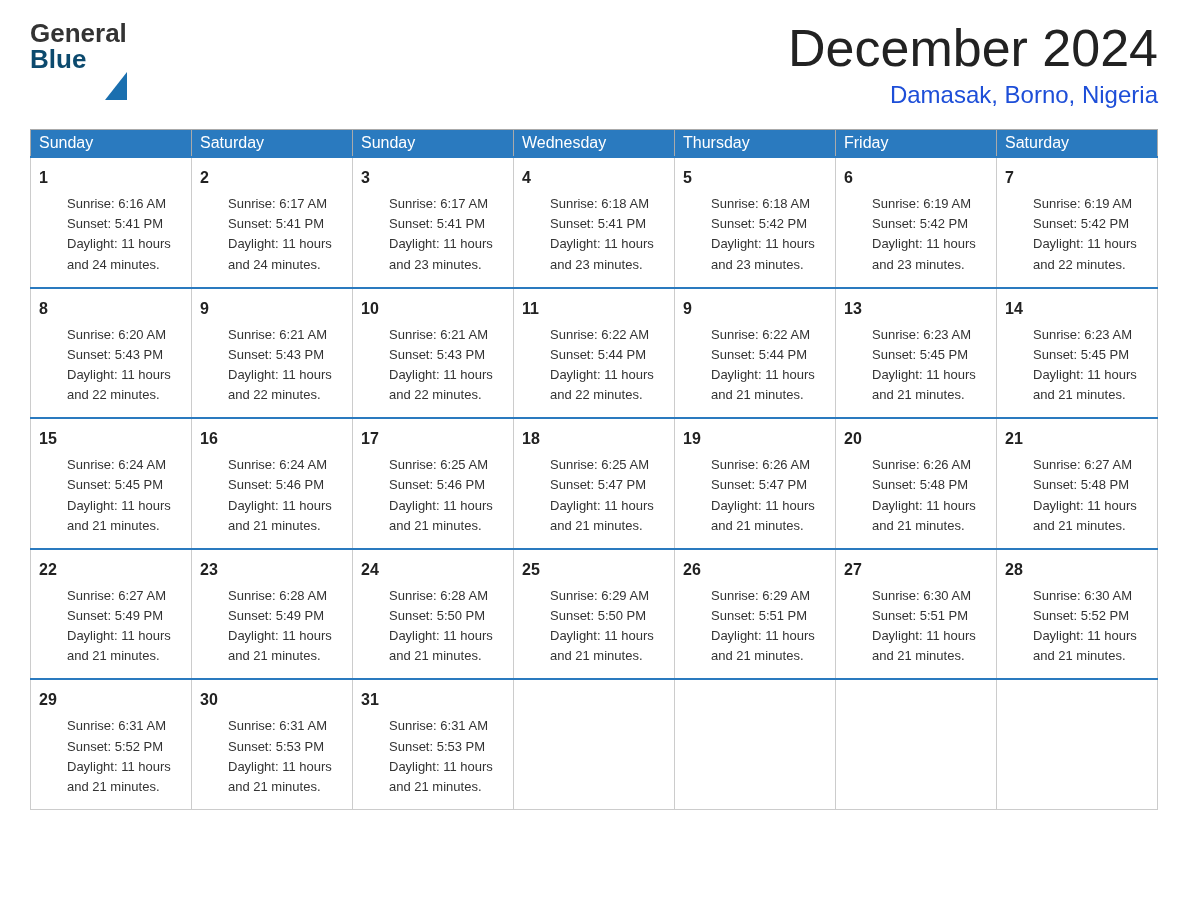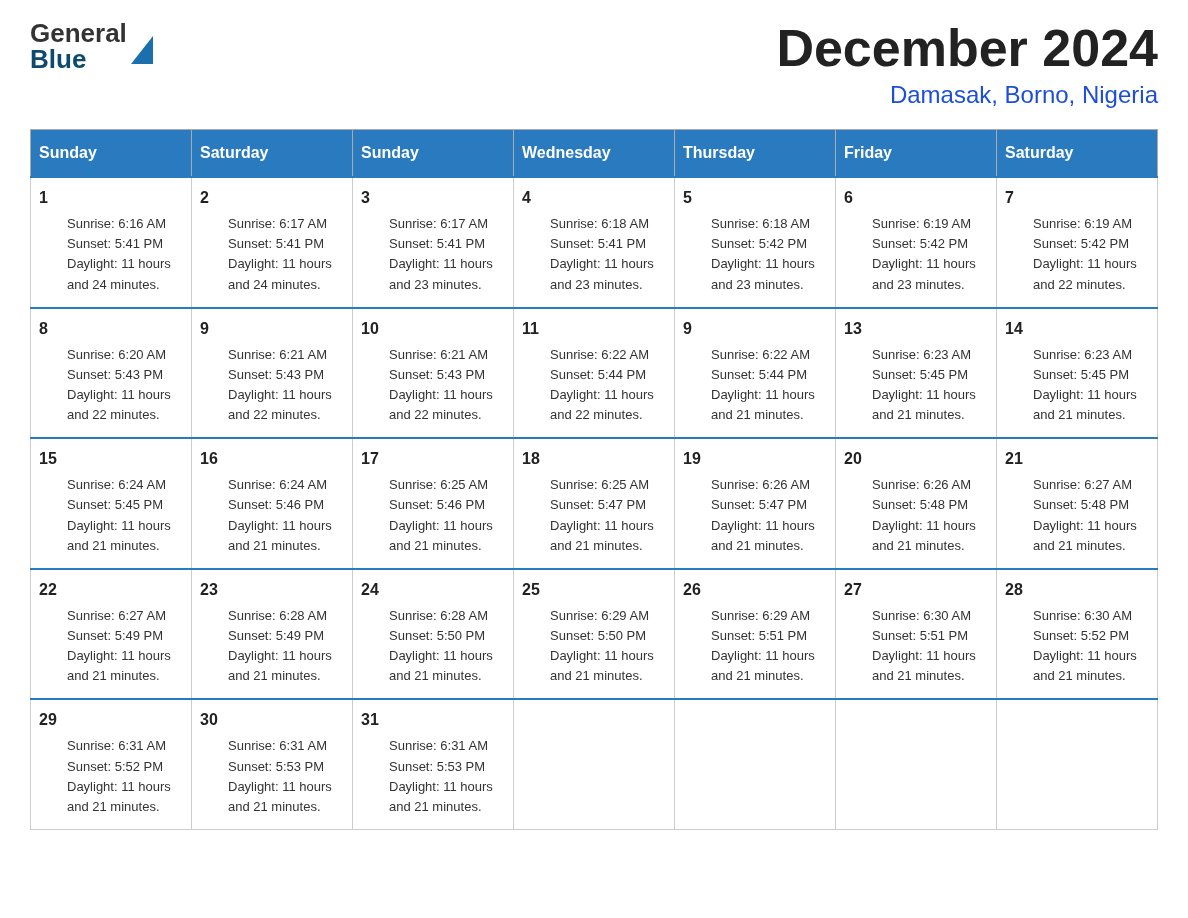--- a/index.html
+++ b/index.html
@@ -11,21 +11,21 @@
       padding: 20px 30px;
     }
     .header {
       display: flex;
       justify-content: space-between;
       align-items: flex-start;
       margin-bottom: 20px;
     }
     .logo-wrapper {
       display: flex;
-      flex-direction: row;
+      flex-direction: column;
       align-items: flex-end;
     }
     .logo-name {
       display: flex;
       flex-direction: column;
       line-height: 1;
     }
     .logo-name-top {
       font-size: 26px;
       font-weight: bold;
@@ -38,40 +38,40 @@
     }
     .logo-icon {
       margin-bottom: 4px;
       margin-left: 4px;
     }
     .title-section {
       text-align: right;
     }
     .calendar-title {
       font-size: 52px;
-      font-weight: bold;
+      font-weight: normal;
       color: #222;
       line-height: 1.1;
     }
     .calendar-subtitle {
       font-size: 24px;
       color: #1d4ed8;
       margin-top: 4px;
     }
     .calendar-table {
       width: 100%;
       border-collapse: collapse;
       border: 1px solid #aaa;
     }
     .calendar-table th {
       background-color: #2a7abf;
       color: #fff;
       font-size: 16px;
-      font-weight: bold;
-      padding: 14px 8px;
+      font-weight: normal;
+      padding: 4px 8px;
       text-align: left;
       border: 1px solid #aaa;
     }
     .calendar-table td {
       vertical-align: top;
       padding: 8px 8px 12px 8px;
       border: 1px solid #ccc;
       width: 14.28%;
       font-size: 13px;
       color: #333;

